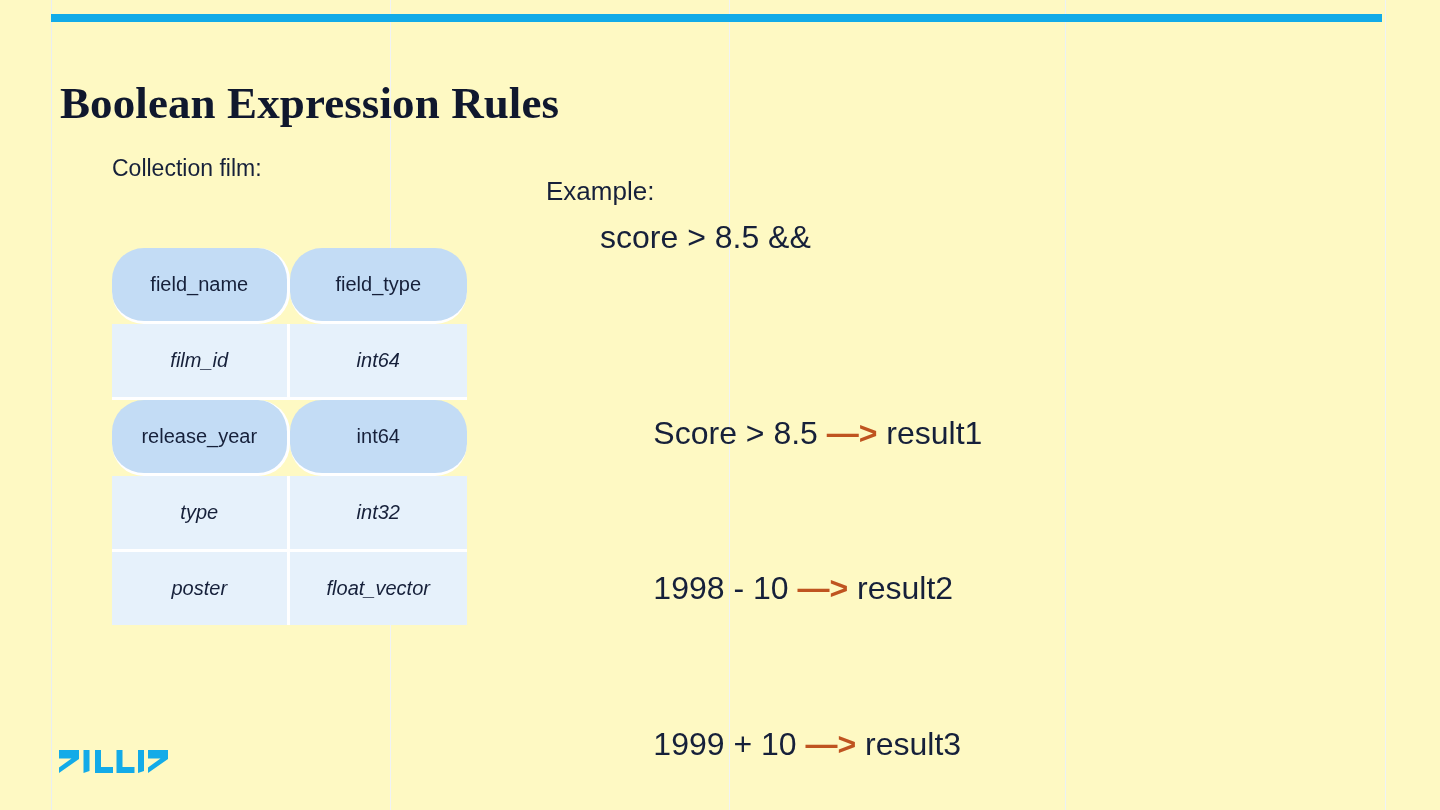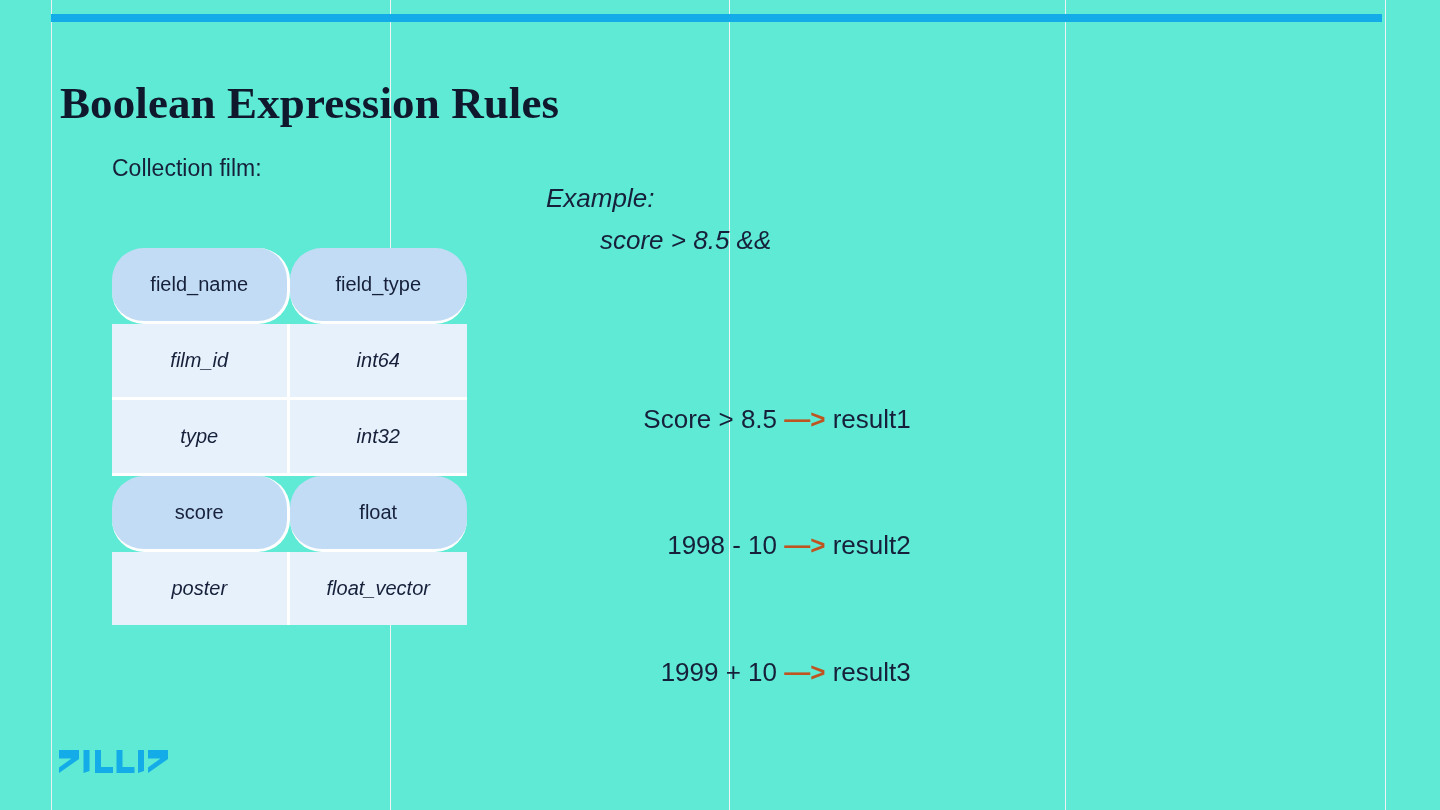--- a/index.html
+++ b/index.html
@@ -15,21 +15,21 @@
     font-family: "Liberation Sans", sans-serif;
     -webkit-font-smoothing: antialiased;
   }
 
   
   #slide {
     position: absolute;
     left: 0; top: 0;
     width: 1440px;
     height: 810px;
-    background: #5eead4;
+    background: #fef9c3;
   }
 
   
   .guide {
     position: absolute;
     top: 0;
     width: 1px;
     height: 810px;
     background: #eef3f7;
   }
@@ -93,41 +93,39 @@
   }
   #schema-table td:last-child { border-right: none; }
   #schema-table tr:last-child td { border-bottom: none; margin-top: 48px; }
   #schema-table tr.dark td  { background: #c3dcf5; border-radius: 32px; }
   #schema-table tr.light td { background: #e6f1fb; font-style: italic; }
 
   
   #example-block {
     position: absolute;
     left: 546px;
-    top: 177px;
-    font-style: italic;
+    top: 170px;
   }
   #execution-block {
     position: absolute;
     left: 546px;
     top: 356px;
   }
   .section-heading {
     font-size: 26px;
     color: #16203a;
     line-height: 1.62;
     white-space: nowrap;
   }
   .code-line {
-    font-size: 26px;
+    font-size: 32px;
     color: #16203a;
     line-height: 1.62;
     white-space: pre;
     padding-left: 54px;
-    text-align: right;
   }
   .arrow {
     color: #bf5420;
     font-weight: 600;
   }
 
   
   #zilliz-logo {
     position: absolute;
     left: 58px;
@@ -156,27 +154,27 @@
   <table id="schema-table">
     <tbody>
       <tr class="dark">
         <td>field_name</td>
         <td>field_type</td>
       </tr>
       <tr class="light">
         <td>film_id</td>
         <td>int64</td>
       </tr>
+      <tr class="dark">
+        <td>release_year</td>
+        <td>int64</td>
+      </tr>
       <tr class="light">
         <td>type</td>
         <td>int32</td>
-      </tr>
-      <tr class="dark">
-        <td>score</td>
-        <td>float</td>
       </tr>
       <tr class="light">
         <td>poster</td>
         <td>float_vector</td>
       </tr>
     </tbody>
   </table>
 
   <div id="example-block">
     <div class="section-heading">Example:</div>

